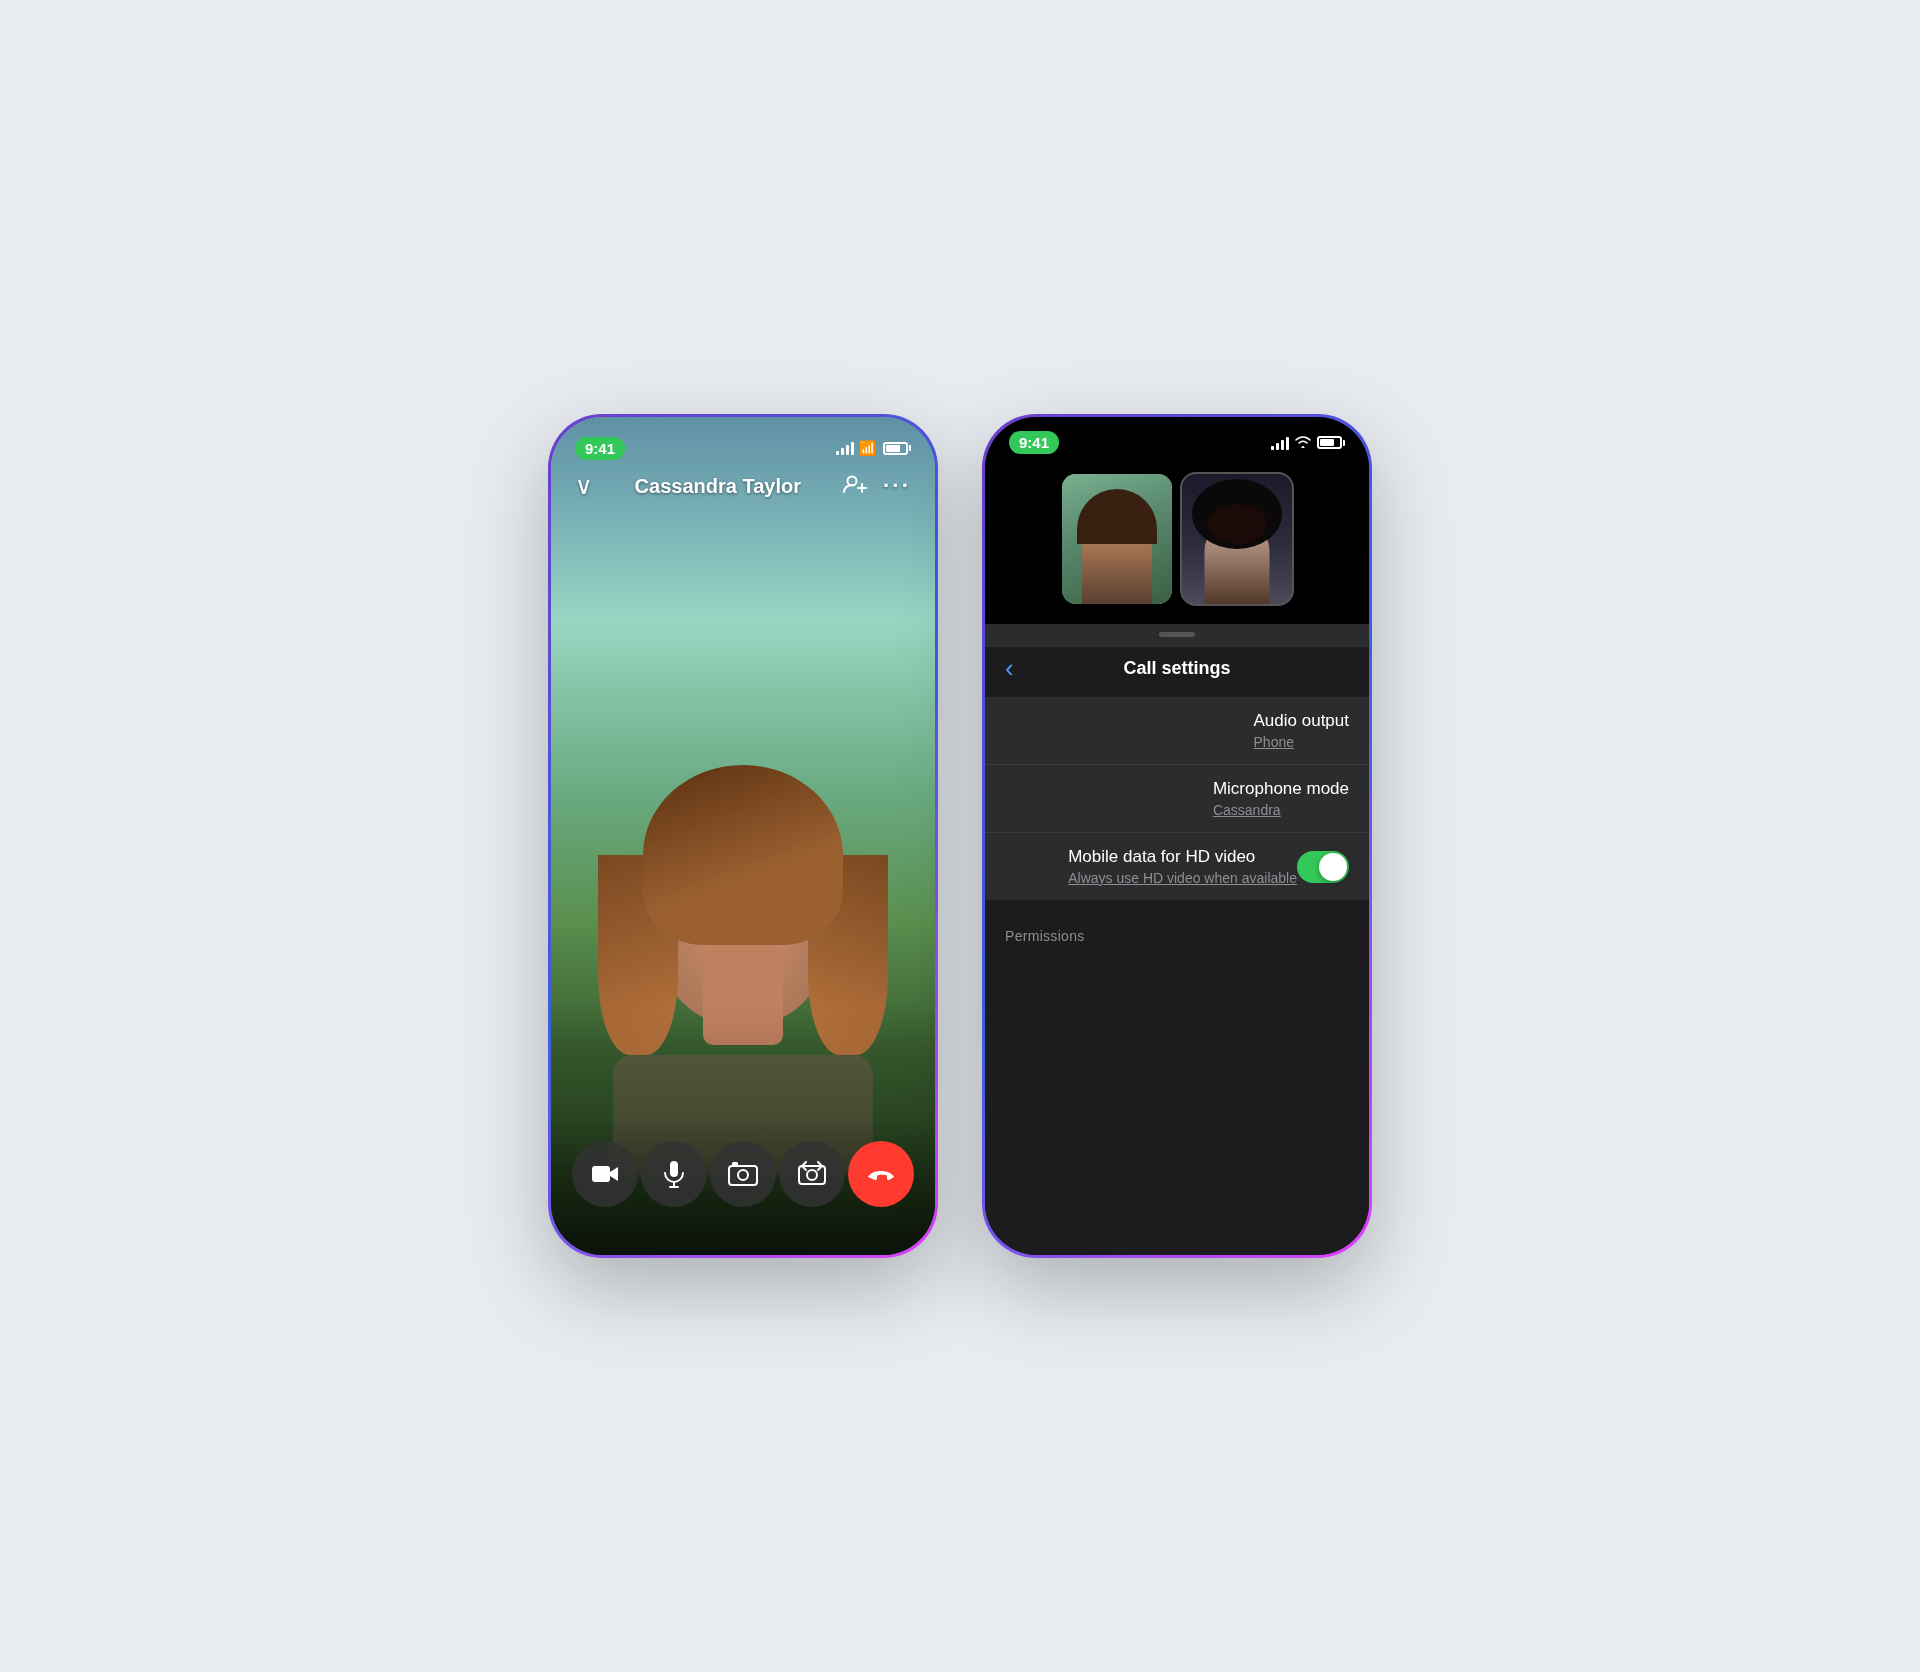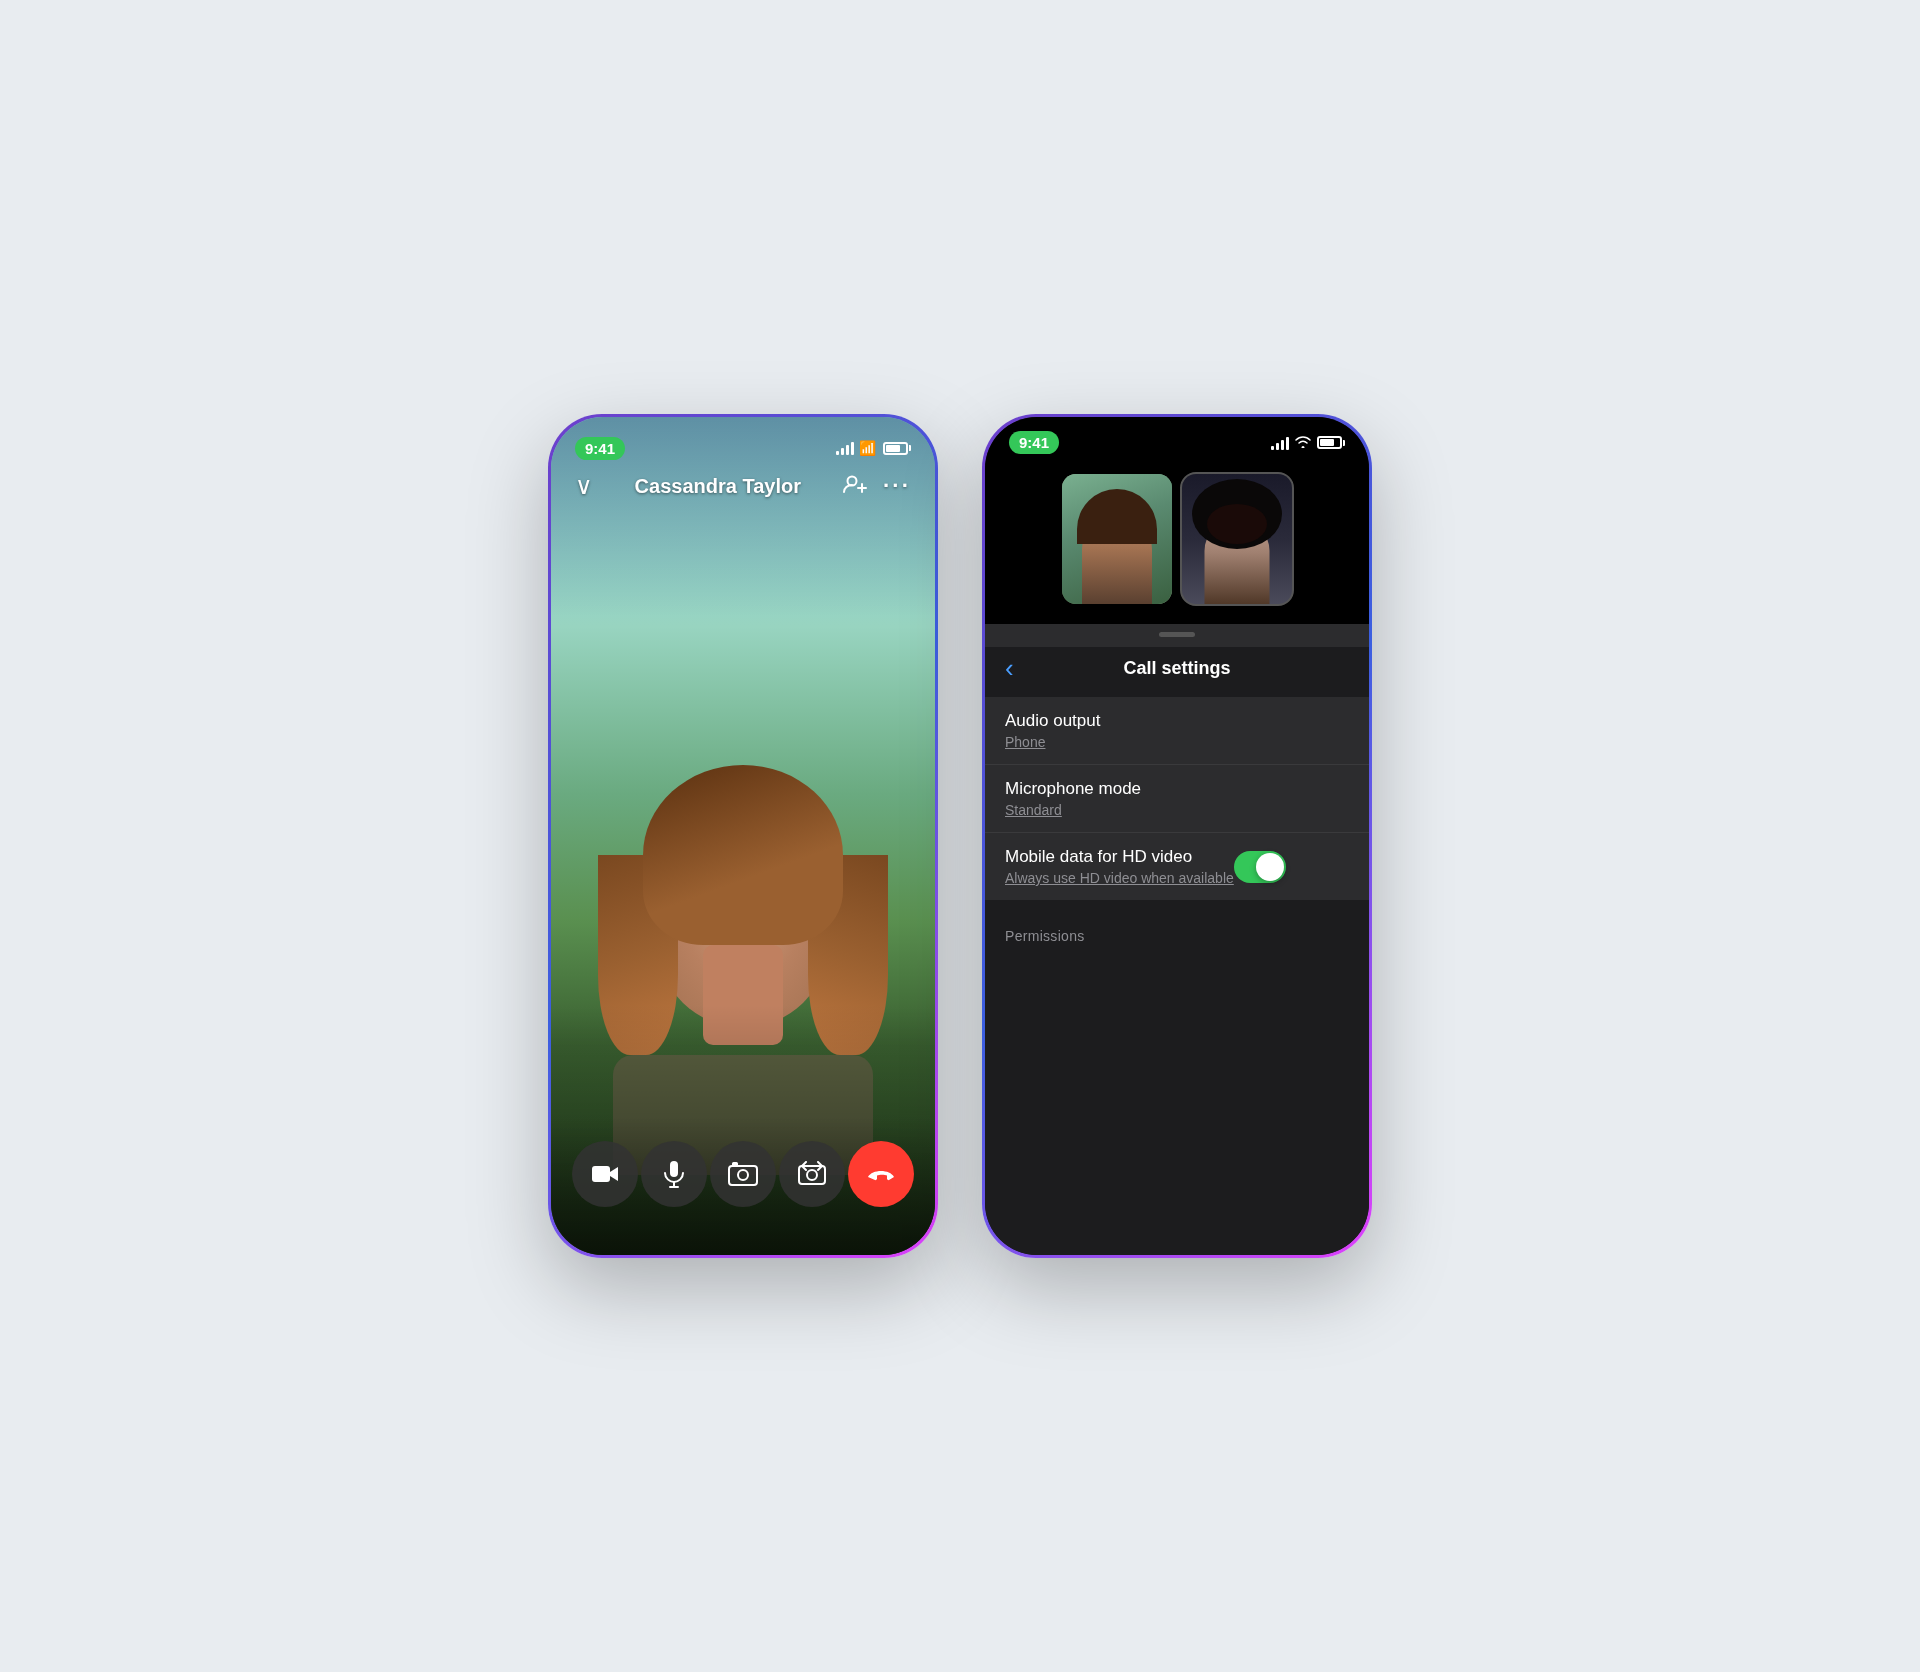--- a/index.html
+++ b/index.html
@@ -283,21 +283,21 @@
     }
 
     .settings-group {
       background: #2c2c2e;
       margin: 0;
     }
 
     .settings-row {
       display: flex;
       align-items: center;
-      justify-content: flex-start;
+      justify-content: flex-end;
       padding: 14px 20px;
       border-bottom: 1px solid #3a3a3c;
       position: relative;
     }
 
     .settings-row:last-child {
       border-bottom: none;
     }
 
     .settings-row-left {
@@ -603,21 +603,21 @@
           <div class="settings-row">
             <div class="settings-row-left">
               <span class="row-title">Audio output</span>
               <span class="row-subtitle">Phone</span>
             </div>
           </div>
 
           <div class="settings-row">
             <div class="settings-row-left">
               <span class="row-title">Microphone mode</span>
-              <span class="row-subtitle">Standard</span>
+              <span class="row-subtitle">Cassandra</span>
             </div>
           </div>
 
           <div class="settings-row">
             <div class="settings-row-left">
               <span class="row-title">Mobile data for HD video</span>
               <span class="row-subtitle">Always use HD video when available</span>
             </div>
             <div class="toggle">
               <div class="toggle-knob"></div>

